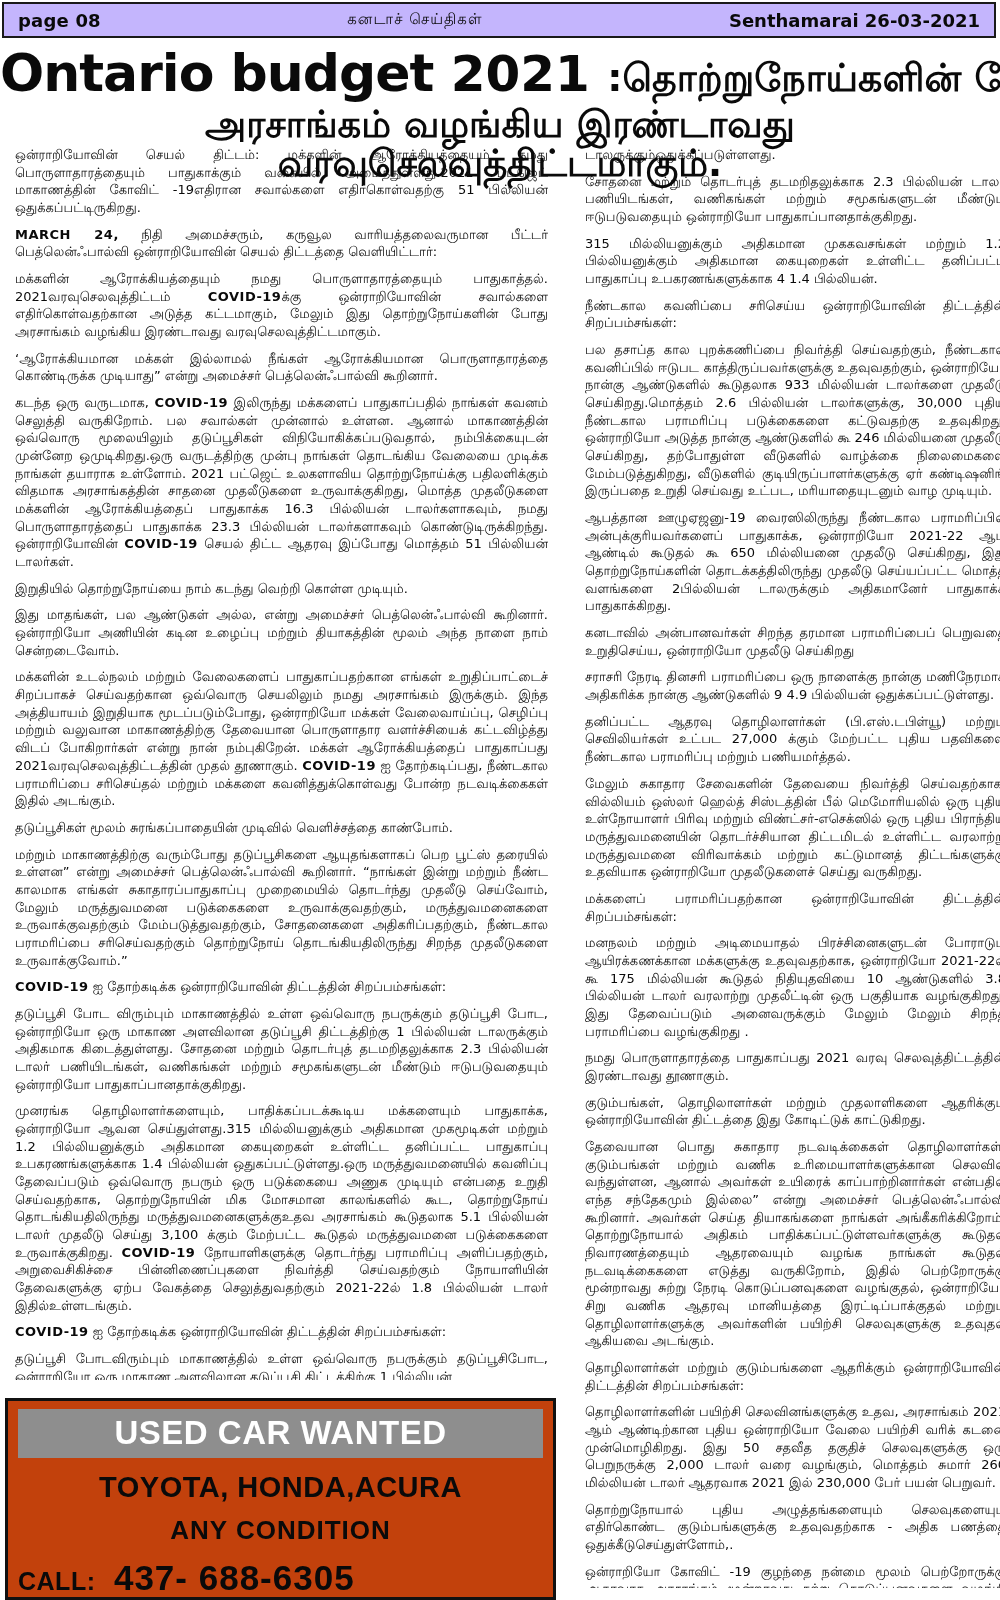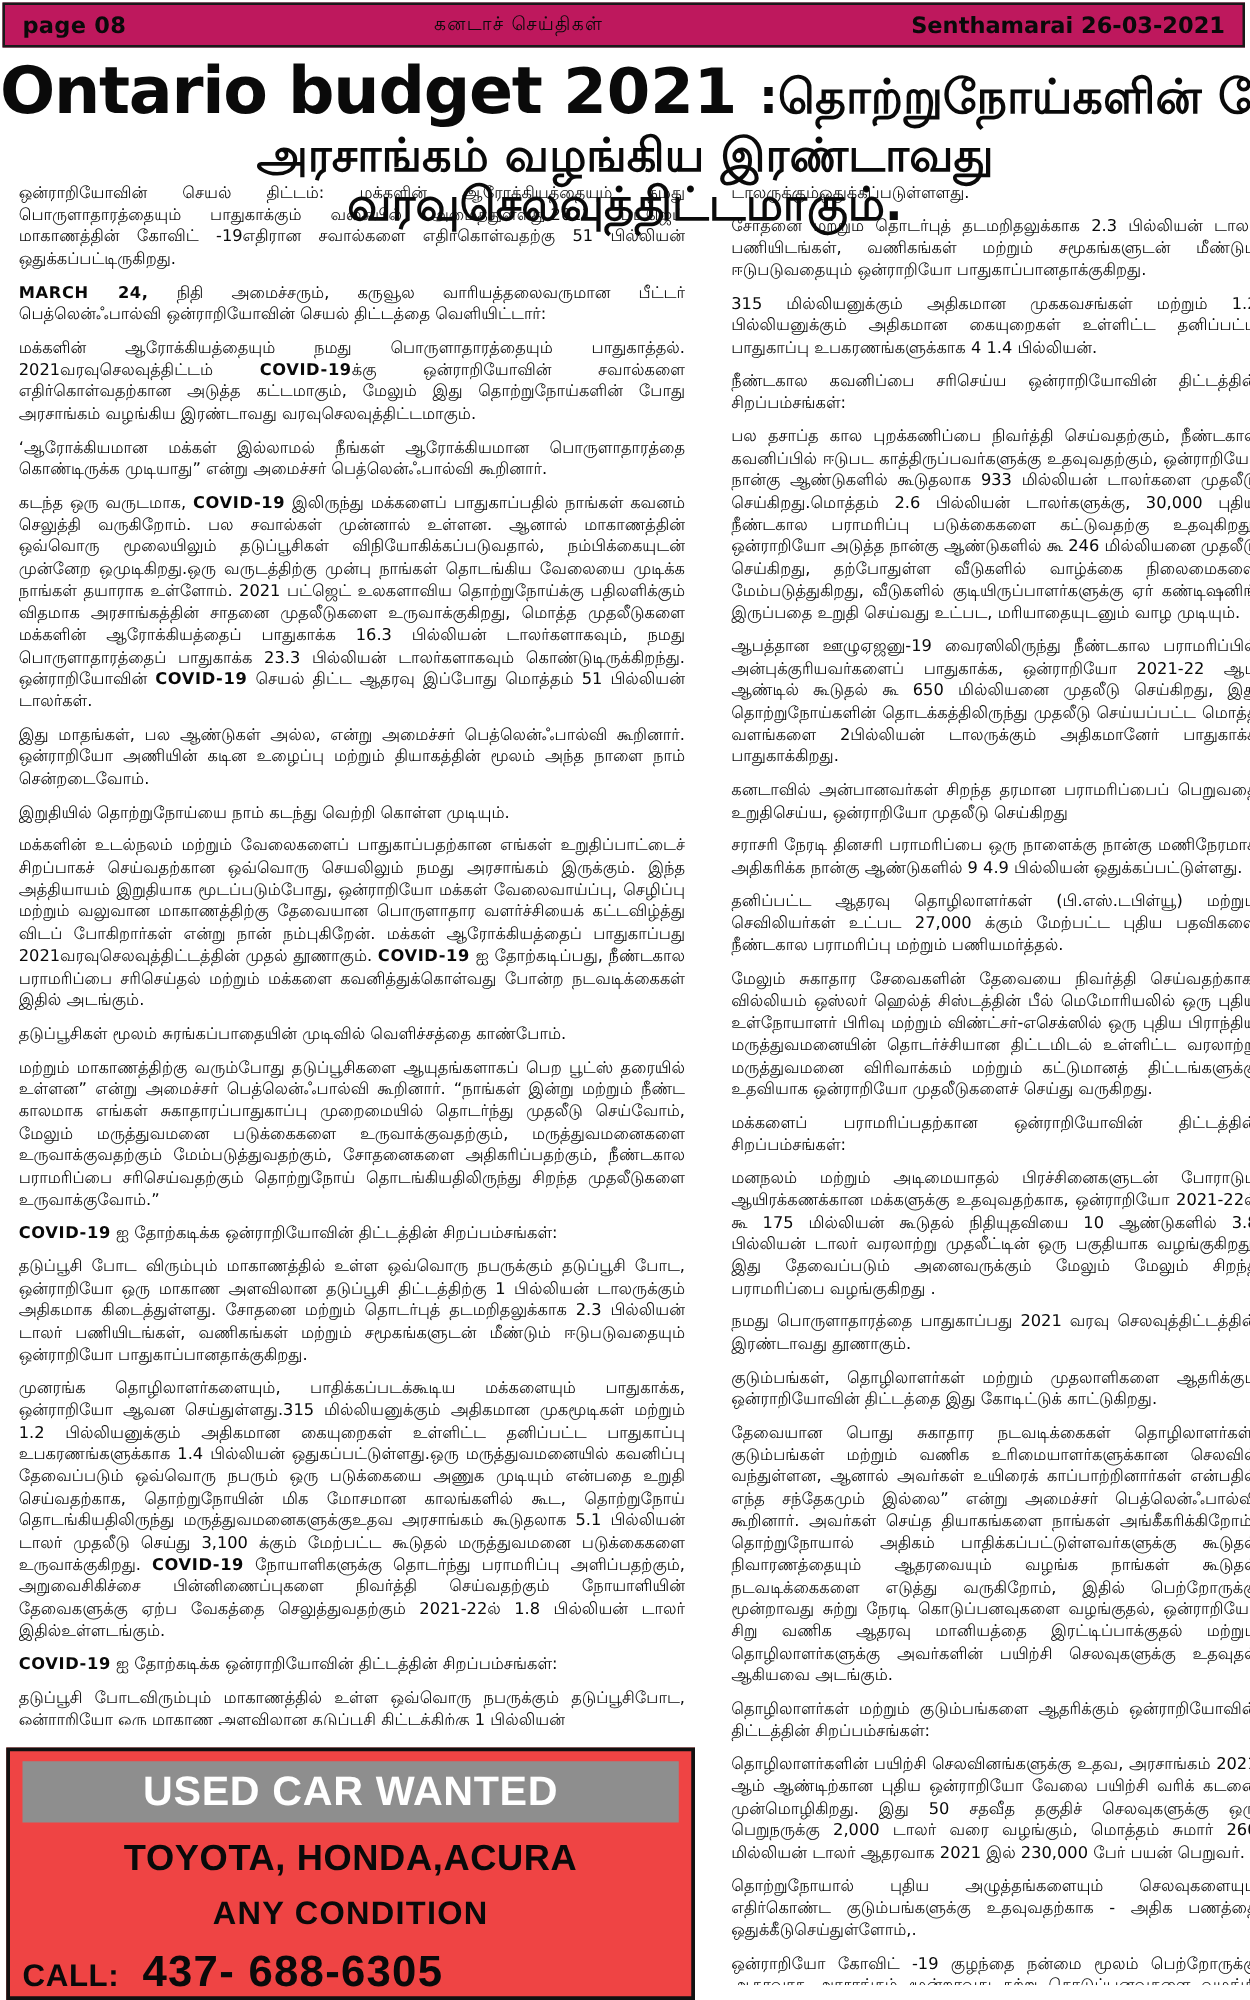--- a/index.html
+++ b/index.html
@@ -6,21 +6,21 @@
   body{
     width:1000px;height:1600px;position:relative;overflow:hidden;
     background:#ffffff;color:#0a0a0a;
     font-family:"DejaVu Sans","Liberation Sans",sans-serif;
   }
   
   .masthead{
     position:absolute;left:2px;top:2px;width:994px;height:36px;
     border:2px solid #1a1a1a;box-sizing:border-box;
     display:flex;align-items:center;justify-content:space-between;
-    padding:0 14px;background:#be185d;
+    padding:0 14px;background:#c4b5fd;
   }
   .masthead .page-label{font-weight:bold;font-size:18px;letter-spacing:0.2px;}
   .masthead .section-title{font-size:15px;letter-spacing:1px;}
   .masthead .edition{font-weight:bold;font-size:18px;}
   
   .headline{
     position:absolute;top:46px;left:0;width:1000px;text-align:center;
     font-weight:bold;line-height:1.04;
   }
   .headline .l1{white-space:nowrap;}
@@ -33,21 +33,21 @@
     position:absolute;top:146px;overflow:hidden;
     text-align:justify;
   }
   .col-left{left:15px;width:533px;height:1234px;}
   .col-right{left:572px;width:421px;height:1442px;margin-left:13px;}
   p.para{margin:0 0 9px 0;font-size:13px;line-height:1.36;}
   b.latin{font-family:"DejaVu Sans",sans-serif;font-weight:bold;letter-spacing:0.5px;}
   
   .ad{
     position:absolute;left:5px;top:1398px;width:551px;height:202px;
-    border:3px solid #111;box-sizing:border-box;background:#ef4444;
+    border:3px solid #111;box-sizing:border-box;background:#c2410c;
   }
   .ad .banner{
     margin:8px 10px 0 10px;padding:5px 0 6px 0;text-align:center;
     color:#ffffff;font-weight:bold;font-size:33px;letter-spacing:0.5px;
     font-family:"Liberation Sans","DejaVu Sans",sans-serif;
   }
   .ad .makes{
     margin-top:13px;text-align:center;font-weight:bold;font-size:29px;
     font-family:"Liberation Sans","DejaVu Sans",sans-serif;letter-spacing:0.5px;
   }
@@ -75,22 +75,22 @@
   <div class="l1"><span class="en">Ontario budget</span><span class="yr"> 2021 </span><span class="ta">:தொற்றுநோய்களின் போது</span></div>
   <div class="l2 ta">அரசாங்கம் வழங்கிய இரண்டாவது வரவுசெலவுத்திட்டமாகும்.</div>
 </div>
 
 <div class="col col-left">
     <p class="para">ஒன்ராறியோவின் செயல் திட்டம்: மக்களின் ஆரோக்கியத்தையும் நமது பொருளாதாரத்தையும் பாதுகாக்கும் வகையில் அமைத்துள்ளது.2021 பட்ஜெட் மாகாணத்தின் கோவிட் -19எதிரான சவால்களை எதிர்கொள்வதற்கு 51 பில்லியன் ஒதுக்கப்பட்டிருகிறது.</p>
     <p class="para"><b class="latin">MARCH 24,</b> நிதி அமைச்சரும், கருவூல வாரியத்தலைவருமான பீட்டர் பெத்லென்ஃபால்வி ஒன்ராறியோவின் செயல் திட்டத்தை வெளியிட்டார்:</p>
     <p class="para">மக்களின் ஆரோக்கியத்தையும் நமது பொருளாதாரத்தையும் பாதுகாத்தல். 2021வரவுசெலவுத்திட்டம் <b class="latin">COVID-19</b>க்கு ஒன்ராறியோவின் சவால்களை எதிர்கொள்வதற்கான அடுத்த கட்டமாகும், மேலும் இது தொற்றுநோய்களின் போது அரசாங்கம் வழங்கிய இரண்டாவது வரவுசெலவுத்திட்டமாகும்.</p>
     <p class="para">‘ஆரோக்கியமான மக்கள் இல்லாமல் நீங்கள் ஆரோக்கியமான பொருளாதாரத்தை கொண்டிருக்க முடியாது” என்று அமைச்சர் பெத்லென்ஃபால்வி கூறினார்.</p>
     <p class="para">கடந்த ஒரு வருடமாக, <b class="latin">COVID-19</b> இலிருந்து மக்களைப் பாதுகாப்பதில் நாங்கள் கவனம் செலுத்தி வருகிறோம். பல சவால்கள் முன்னால் உள்ளன. ஆனால் மாகாணத்தின் ஒவ்வொரு மூலையிலும் தடுப்பூசிகள் விநியோகிக்கப்படுவதால், நம்பிக்கையுடன் முன்னேற ஒமுடிகிறது.ஒரு வருடத்திற்கு முன்பு நாங்கள் தொடங்கிய வேலையை முடிக்க நாங்கள் தயாராக உள்ளோம். 2021 பட்ஜெட் உலகளாவிய தொற்றுநோய்க்கு பதிலளிக்கும் விதமாக அரசாங்கத்தின் சாதனை முதலீடுகளை உருவாக்குகிறது, மொத்த முதலீடுகளை மக்களின் ஆரோக்கியத்தைப் பாதுகாக்க 16.3 பில்லியன் டாலர்களாகவும், நமது பொருளாதாரத்தைப் பாதுகாக்க 23.3 பில்லியன் டாலர்களாகவும் கொண்டுடிருக்கிறந்து. ஒன்ராறியோவின் <b class="latin">COVID-19</b> செயல் திட்ட ஆதரவு இப்போது மொத்தம் 51 பில்லியன் டாலர்கள்.</p>
+    <p class="para">இறுதியில் தொற்றுநோய்யை நாம் கடந்து வெற்றி கொள்ள முடியும்.</p>
     <p class="para">இது மாதங்கள், பல ஆண்டுகள் அல்ல, என்று அமைச்சர் பெத்லென்ஃபால்வி கூறினார். ஒன்ராறியோ அணியின் கடின உழைப்பு மற்றும் தியாகத்தின் மூலம் அந்த நாளை நாம் சென்றடைவோம்.</p>
-    <p class="para">இறுதியில் தொற்றுநோய்யை நாம் கடந்து வெற்றி கொள்ள முடியும்.</p>
     <p class="para">மக்களின் உடல்நலம் மற்றும் வேலைகளைப் பாதுகாப்பதற்கான எங்கள் உறுதிப்பாட்டைச் சிறப்பாகச் செய்வதற்கான ஒவ்வொரு செயலிலும் நமது அரசாங்கம் இருக்கும். இந்த அத்தியாயம் இறுதியாக மூடப்படும்போது, ஒன்ராறியோ மக்கள் வேலைவாய்ப்பு, செழிப்பு மற்றும் வலுவான மாகாணத்திற்கு தேவையான பொருளாதார வளர்ச்சியைக் கட்டவிழ்த்து விடப் போகிறார்கள் என்று நான் நம்புகிறேன். மக்கள் ஆரோக்கியத்தைப் பாதுகாப்பது 2021வரவுசெலவுத்திட்டத்தின் முதல் தூணாகும். <b class="latin">COVID-19</b> ஐ தோற்கடிப்பது, நீண்டகால பராமரிப்பை சரிசெய்தல் மற்றும் மக்களை கவனித்துக்கொள்வது போன்ற நடவடிக்கைகள் இதில் அடங்கும்.</p>
     <p class="para">தடுப்பூசிகள் மூலம் சுரங்கப்பாதையின் முடிவில் வெளிச்சத்தை காண்போம்.</p>
     <p class="para">மற்றும் மாகாணத்திற்கு வரும்போது தடுப்பூசிகளை ஆயுதங்களாகப் பெற பூட்ஸ் தரையில் உள்ளன” என்று அமைச்சர் பெத்லென்ஃபால்வி கூறினார். “நாங்கள் இன்று மற்றும் நீண்ட காலமாக எங்கள் சுகாதாரப்பாதுகாப்பு முறைமையில் தொடர்ந்து முதலீடு செய்வோம், மேலும் மருத்துவமனை படுக்கைகளை உருவாக்குவதற்கும், மருத்துவமனைகளை உருவாக்குவதற்கும் மேம்படுத்துவதற்கும், சோதனைகளை அதிகரிப்பதற்கும், நீண்டகால பராமரிப்பை சரிசெய்வதற்கும் தொற்றுநோய் தொடங்கியதிலிருந்து சிறந்த முதலீடுகளை உருவாக்குவோம்.”</p>
     <p class="para"><b class="latin">COVID-19</b> ஐ தோற்கடிக்க ஒன்ராறியோவின் திட்டத்தின் சிறப்பம்சங்கள்:</p>
     <p class="para">தடுப்பூசி போட விரும்பும் மாகாணத்தில் உள்ள ஒவ்வொரு நபருக்கும் தடுப்பூசி போட, ஒன்ராறியோ ஒரு மாகாண அளவிலான தடுப்பூசி திட்டத்திற்கு 1 பில்லியன் டாலருக்கும் அதிகமாக கிடைத்துள்ளது. சோதனை மற்றும் தொடர்புத் தடமறிதலுக்காக 2.3 பில்லியன் டாலர் பணியிடங்கள், வணிகங்கள் மற்றும் சமூகங்களுடன் மீண்டும் ஈடுபடுவதையும் ஒன்ராறியோ பாதுகாப்பானதாக்குகிறது.</p>
     <p class="para">முனரங்க தொழிலாளர்களையும், பாதிக்கப்படக்கூடிய மக்களையும் பாதுகாக்க, ஒன்ராறியோ ஆவன செய்துள்ளது.315 மில்லியனுக்கும் அதிகமான முகமூடிகள் மற்றும் 1.2 பில்லியனுக்கும் அதிகமான கையுறைகள் உள்ளிட்ட தனிப்பட்ட பாதுகாப்பு உபகரணங்களுக்காக 1.4 பில்லியன் ஒதுகப்பட்டுள்ளது.ஒரு மருத்துவமனையில் கவனிப்பு தேவைப்படும் ஒவ்வொரு நபரும் ஒரு படுக்கையை அணுக முடியும் என்பதை உறுதி செய்வதற்காக, தொற்றுநோயின் மிக மோசமான காலங்களில் கூட, தொற்றுநோய் தொடங்கியதிலிருந்து மருத்துவமனைகளுக்குஉதவ அரசாங்கம் கூடுதலாக 5.1 பில்லியன் டாலர் முதலீடு செய்து 3,100 க்கும் மேற்பட்ட கூடுதல் மருத்துவமனை படுக்கைகளை உருவாக்குகிறது. <b class="latin">COVID-19</b> நோயாளிகளுக்கு தொடர்ந்து பராமரிப்பு அளிப்பதற்கும், அறுவைசிகிச்சை பின்னிணைப்புகளை நிவர்த்தி செய்வதற்கும் நோயாளியின் தேவைகளுக்கு ஏற்ப வேகத்தை செலுத்துவதற்கும் 2021-22ல் 1.8 பில்லியன் டாலர் இதில்உள்ளடங்கும்.</p>
     <p class="para"><b class="latin">COVID-19</b> ஐ தோற்கடிக்க ஒன்ராறியோவின் திட்டத்தின் சிறப்பம்சங்கள்:</p>
     <p class="para">தடுப்பூசி போடவிரும்பும் மாகாணத்தில் உள்ள ஒவ்வொரு நபருக்கும் தடுப்பூசிபோட, ஒன்ராறியோ ஒரு மாகாண அளவிலான தடுப்பூசி திட்டத்திற்கு 1 பில்லியன்</p>
   </div>
 <div class="col col-right">

